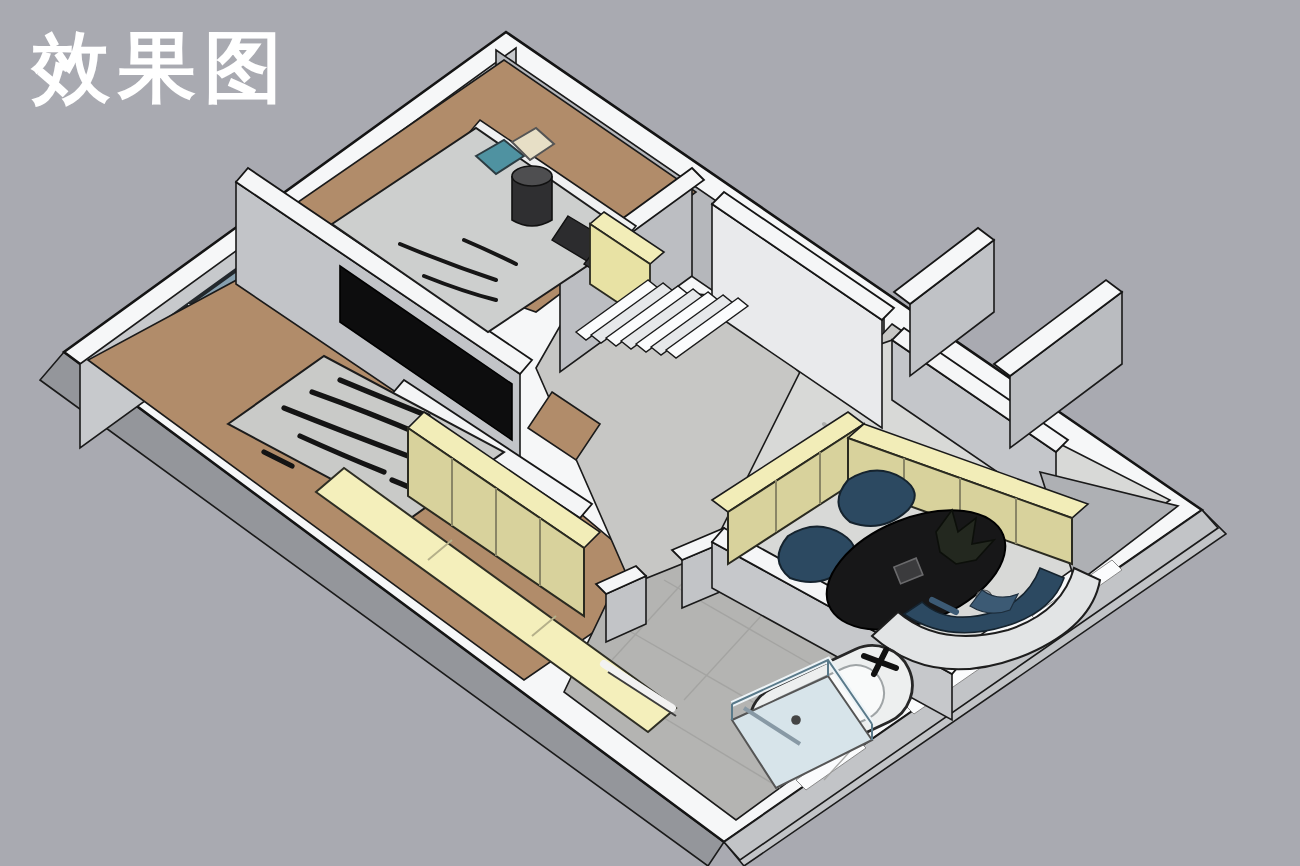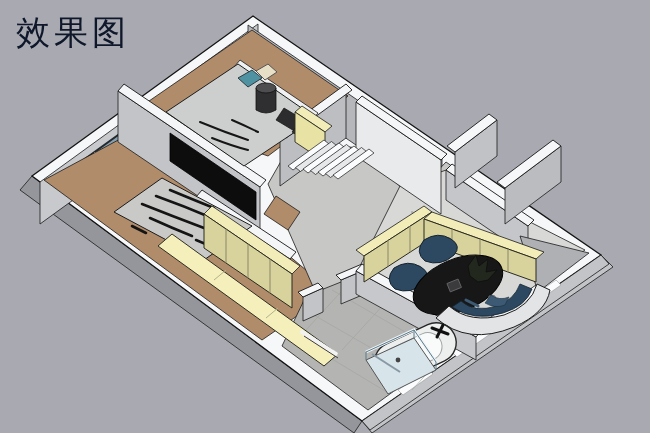--- a/index.html
+++ b/index.html
@@ -1,20 +1,20 @@
 <!DOCTYPE html>
 <html><head>
 <meta charset="utf-8">
 <style>
   html,body{margin:0;padding:0;background:#888;}
   .stage{position:relative;width:650px;height:433px;overflow:hidden;
          font-family:"Liberation Sans","DejaVu Sans",sans-serif;}
   .stage svg{position:absolute;left:0;top:0;}
-  .title{position:absolute;left:16px;top:12px;font-size:34px;font-weight:400;
-         color:#0f172a;letter-spacing:4px;line-height:1.2;user-select:none;}
+  .title{position:absolute;left:16px;top:12px;font-size:39px;font-weight:700;
+         color:#ffffff;letter-spacing:4px;line-height:1.2;user-select:none;}
   polygon,path,ellipse,rect,circle,line{shape-rendering:geometricPrecision;}
   .outl{stroke:#141414;stroke-width:1.3;}
   .thin{stroke:#1a1a1a;stroke-width:.8;}
   .wallband{stroke:#161616;stroke-width:.9;}
 </style>
 </head>
 <body>
 
 <div class="stage">
 <svg width="650" height="433" viewBox="0 0 650 433">

